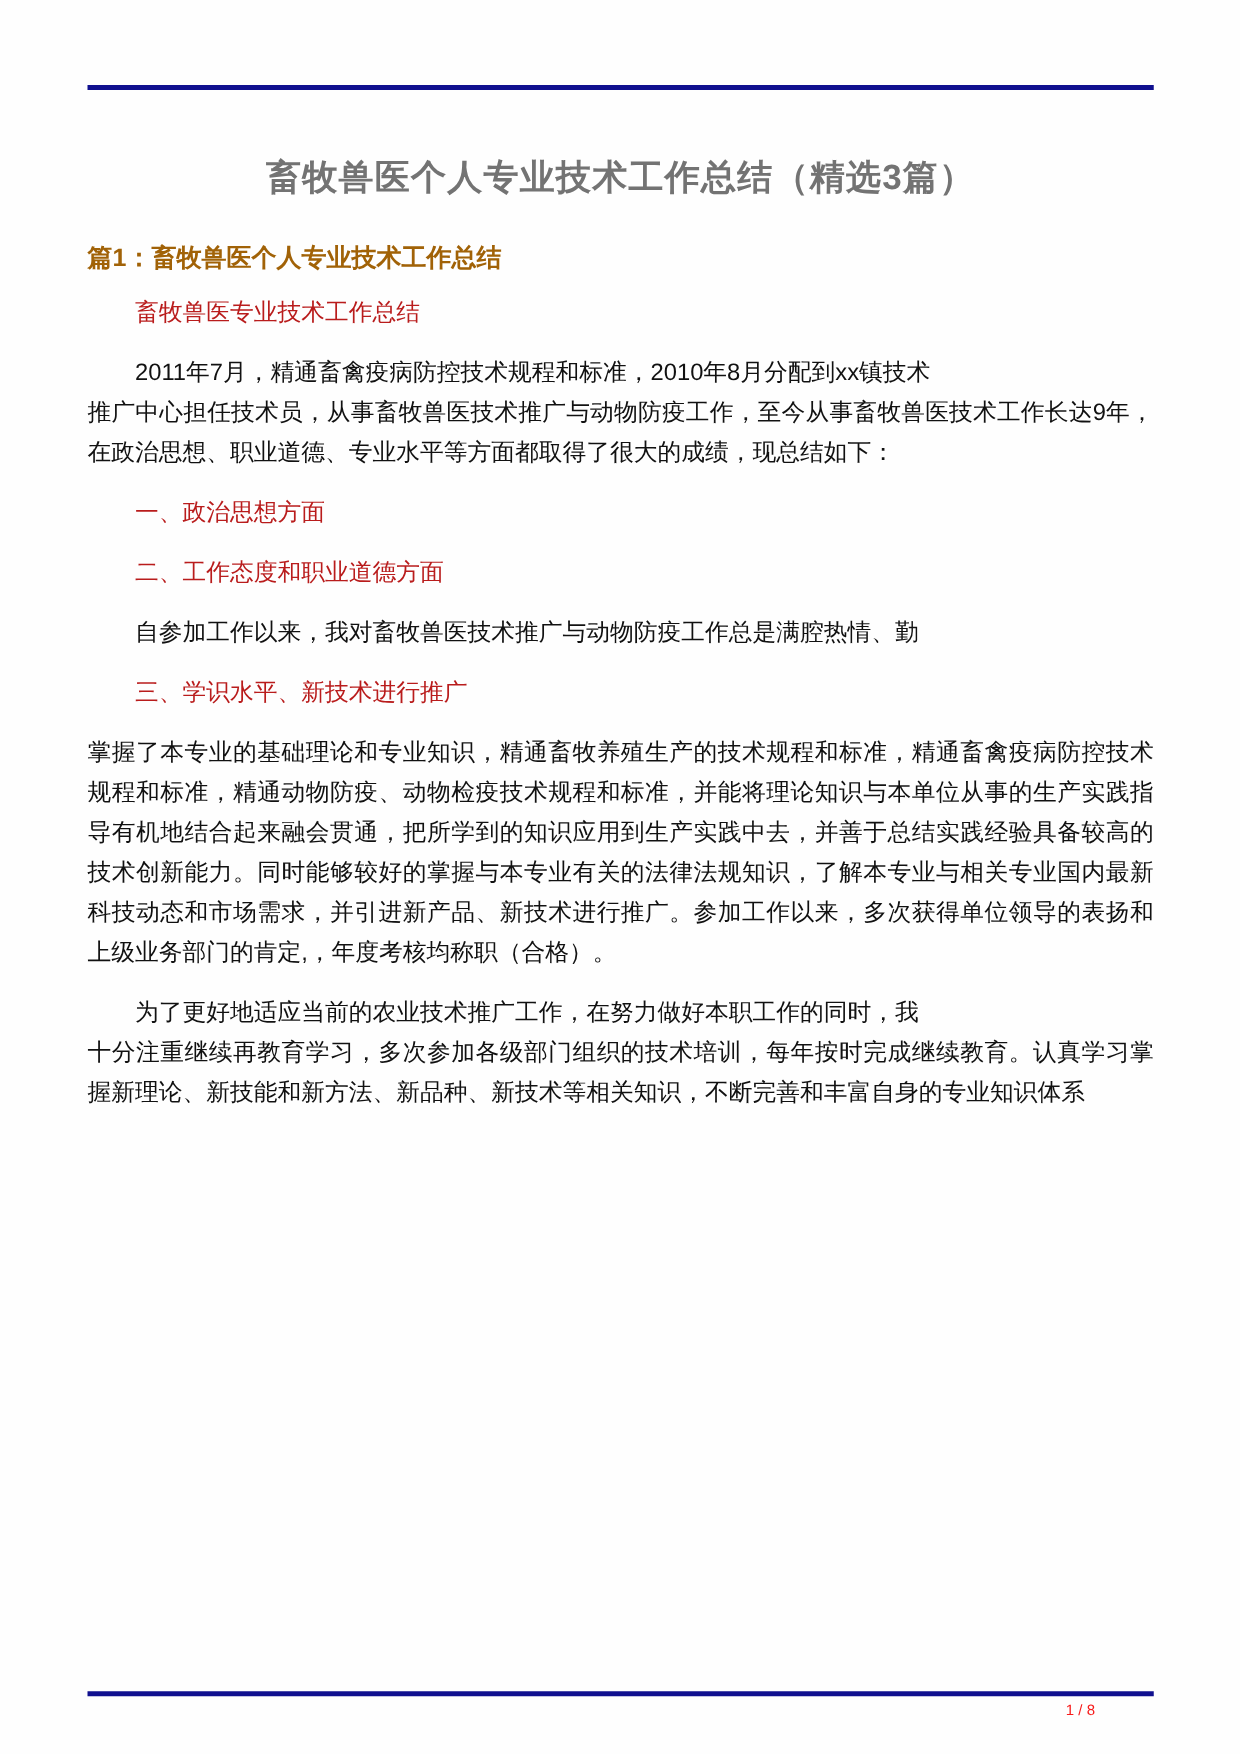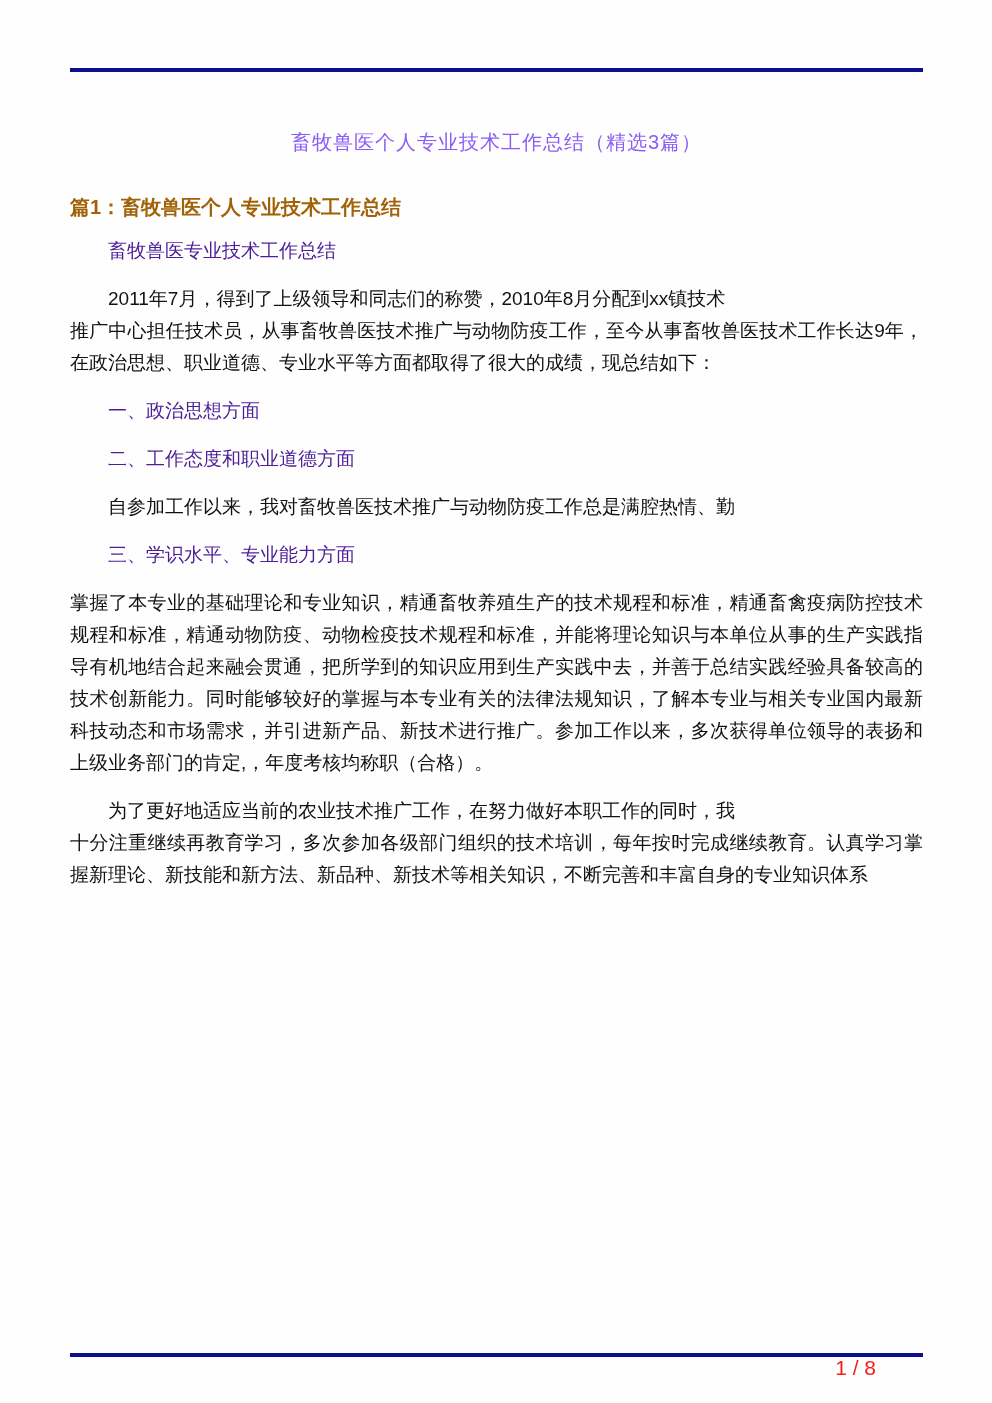--- a/index.html
+++ b/index.html
@@ -26,55 +26,55 @@
   .rule-top { top: 68px; }
   .rule-bottom { top: 1353px; }
   .content {
     position: absolute;
     top: 0;
     left: 70px;
     width: 853px;
   }
   h1.doc-title {
     margin: 124px 0 0 0;
-    font-size: 20px;
+    font-size: 28px;
     line-height: 36px;
-    font-weight: 400;
+    font-weight: 700;
     text-align: center;
-    color: #8b5cf6;
+    color: #737373;
     letter-spacing: 1px;
   }
   h2.section-heading {
     margin: 36px 0 0 0;
     font-size: 20px;
     line-height: 23px;
     font-weight: 700;
     color: #a16207;
   }
   .bline {
     margin: 16px 0;
     font-size: 19px;
     line-height: 32px;
     text-indent: 2em;
-    color: #4c1d95;
+    color: #b91c1c;
   }
   .para { margin: 16px 0; }
   .para p {
     margin: 0;
     font-size: 19px;
     line-height: 32px;
     color: #111111;
   }
   .para .first { text-indent: 2em; }
   .para .rest { text-align: justify; }
   .page-number {
     position: absolute;
     top: 1358px;
     right: 116px;
-    font-size: 21px;
+    font-size: 12px;
     line-height: 20px;
     color: #f71b1b;
   }
 </style>
 </head>
 <body>
 
 <div class="page">
 
   <div class="rule rule-top"></div>
@@ -82,34 +82,34 @@
   <div class="content">
 
     <h1 class="doc-title">畜牧兽医个人专业技术工作总结（精选3篇）</h1>
 
     <h2 class="section-heading">篇1：畜牧兽医个人专业技术工作总结</h2>
 
     <p class="bline">畜牧兽医专业技术工作总结</p>
 
 
     <div class="para">
-      <p class="first">2011年7月，得到了上级领导和同志们的称赞，2010年8月分配到xx镇技术</p>
+      <p class="first">2011年7月，精通畜禽疫病防控技术规程和标准，2010年8月分配到xx镇技术</p>
       <p class="rest">推广中心担任技术员，从事畜牧兽医技术推广与动物防疫工作，至今从事畜牧兽医技术工作长达9年，在政治思想、职业道德、专业水平等方面都取得了很大的成绩，现总结如下：</p>
     </div>
 
     <p class="bline">一、政治思想方面</p>
 
 
     <p class="bline">二、工作态度和职业道德方面</p>
 
     <div class="para">
       <p class="first">自参加工作以来，我对畜牧兽医技术推广与动物防疫工作总是满腔热情、勤</p>
     </div>
 
-    <p class="bline">三、学识水平、专业能力方面</p>
+    <p class="bline">三、学识水平、新技术进行推广</p>
 
     <div class="para">
       <p class="rest">掌握了本专业的基础理论和专业知识，精通畜牧养殖生产的技术规程和标准，精通畜禽疫病防控技术规程和标准，精通动物防疫、动物检疫技术规程和标准，并能将理论知识与本单位从事的生产实践指导有机地结合起来融会贯通，把所学到的知识应用到生产实践中去，并善于总结实践经验具备较高的技术创新能力。同时能够较好的掌握与本专业有关的法律法规知识，了解本专业与相关专业国内最新科技动态和市场需求，并引进新产品、新技术进行推广。参加工作以来，多次获得单位领导的表扬和上级业务部门的肯定,，年度考核均称职（合格）。</p>
     </div>
 
 
     <div class="para">
       <p class="first">为了更好地适应当前的农业技术推广工作，在努力做好本职工作的同时，我</p>
       <p class="rest">十分注重继续再教育学习，多次参加各级部门组织的技术培训，每年按时完成继续教育。认真学习掌握新理论、新技能和新方法、新品种、新技术等相关知识，不断完善和丰富自身的专业知识体系</p>
     </div>

